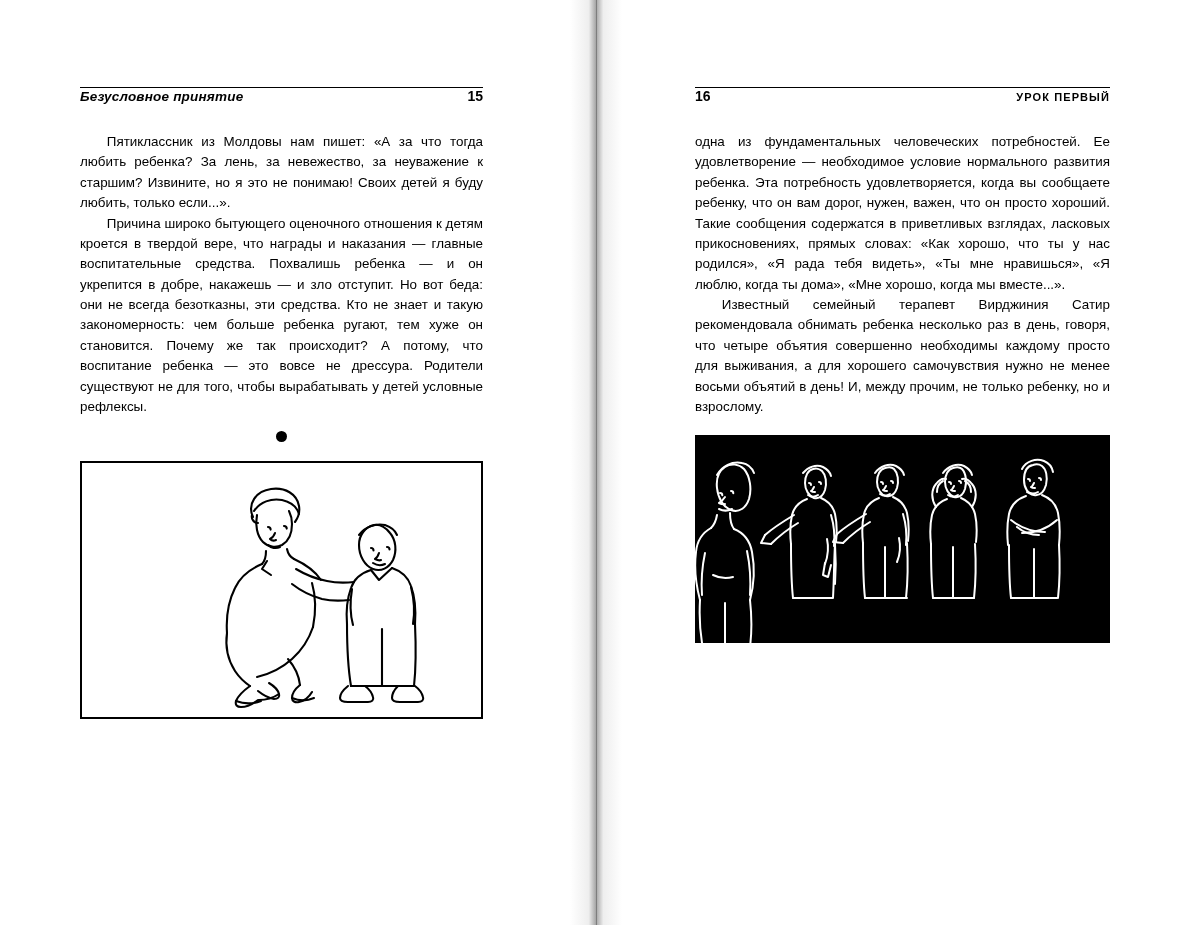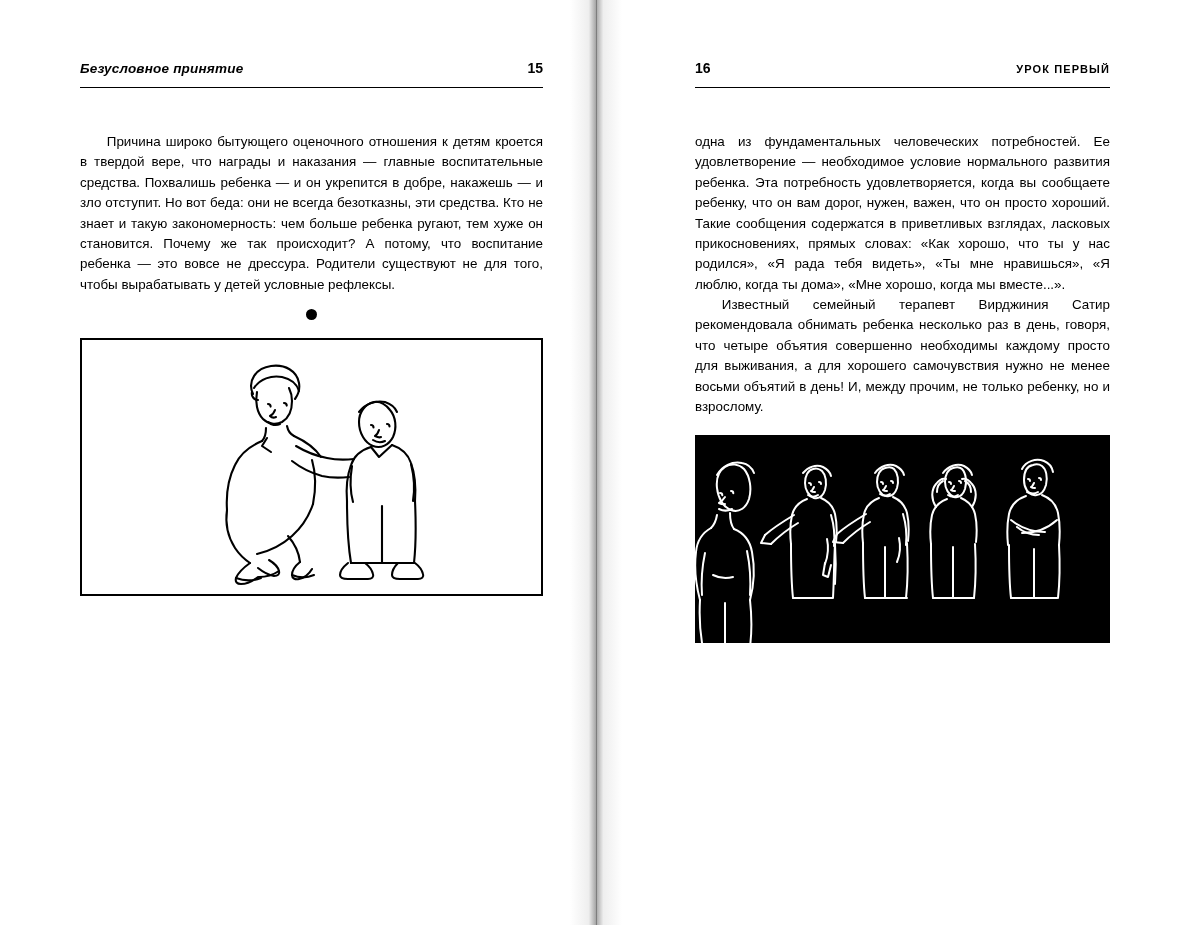--- a/index.html
+++ b/index.html
@@ -20,21 +20,21 @@
     height: 925px;
     display: flex;
     flex-direction: row;
   }
   .page {
     position: relative;
     width: 595px;
     height: 925px;
     box-sizing: border-box;
   }
-  .page-left  { padding: 0 52px 0 80px; border-radius: 32px; }
+  .page-left  { padding: 0 112px 0 80px; border-radius: 32px; }
   .page-right { padding: 0 80px 8px 100px; }
 
   
   .gutter {
     position: absolute;
     top: 0;
     left: 570px;
     width: 52px;
     height: 925px;
     background: linear-gradient(to right,
@@ -77,20 +77,21 @@
     font-size: 13.5px;
   }
   .run-title-caps {
     font-weight: bold;
     letter-spacing: 1.1px;
     font-size: 11px;
   }
   .folio {
     font-weight: bold;
     font-size: 14px;
+    margin-top: 28px;
   }
   .hdr-row {
     display: flex;
     align-items: baseline;
     justify-content: space-between;
   }
 
   .body {
     margin-top: 42px;
     font-size: 13.4px;
@@ -144,20 +145,21 @@
 
     <div class="header">
       <div class="hdr-row">
         <span class="run-title">Безусловное принятие</span>
         <span class="folio">15</span>
       </div>
       <div class="rule"></div>
     </div>
 
     <div class="body">
+      <p>Пятиклассник из Молдовы нам пишет: «А за что тогда любить ребенка? За лень, за невежество, за неуважение к старшим? Извините, но я это не понимаю! Своих детей я буду любить, только если...».</p>
       <p>Причина широко бытующего оценочного отношения к детям кроется в твердой вере, что награды и наказания — главные воспитательные средства. Похвалишь ребенка — и он укрепится в добре, накажешь — и зло отступит. Но вот беда: они не всегда безотказны, эти средства. Кто не знает и такую закономерность: чем больше ребенка ругают, тем хуже он становится. Почему же так происходит? А потому, что воспитание ребенка — это вовсе не дрессура. Родители существуют не для того, чтобы вырабатывать у детей условные рефлексы.</p>
 
       <div class="bullet-sep">
         <span></span>
       </div>
 
     </div>
 
     <div class="figure-box">
       <svg width="411" height="250" viewBox="0 0 411 250">

